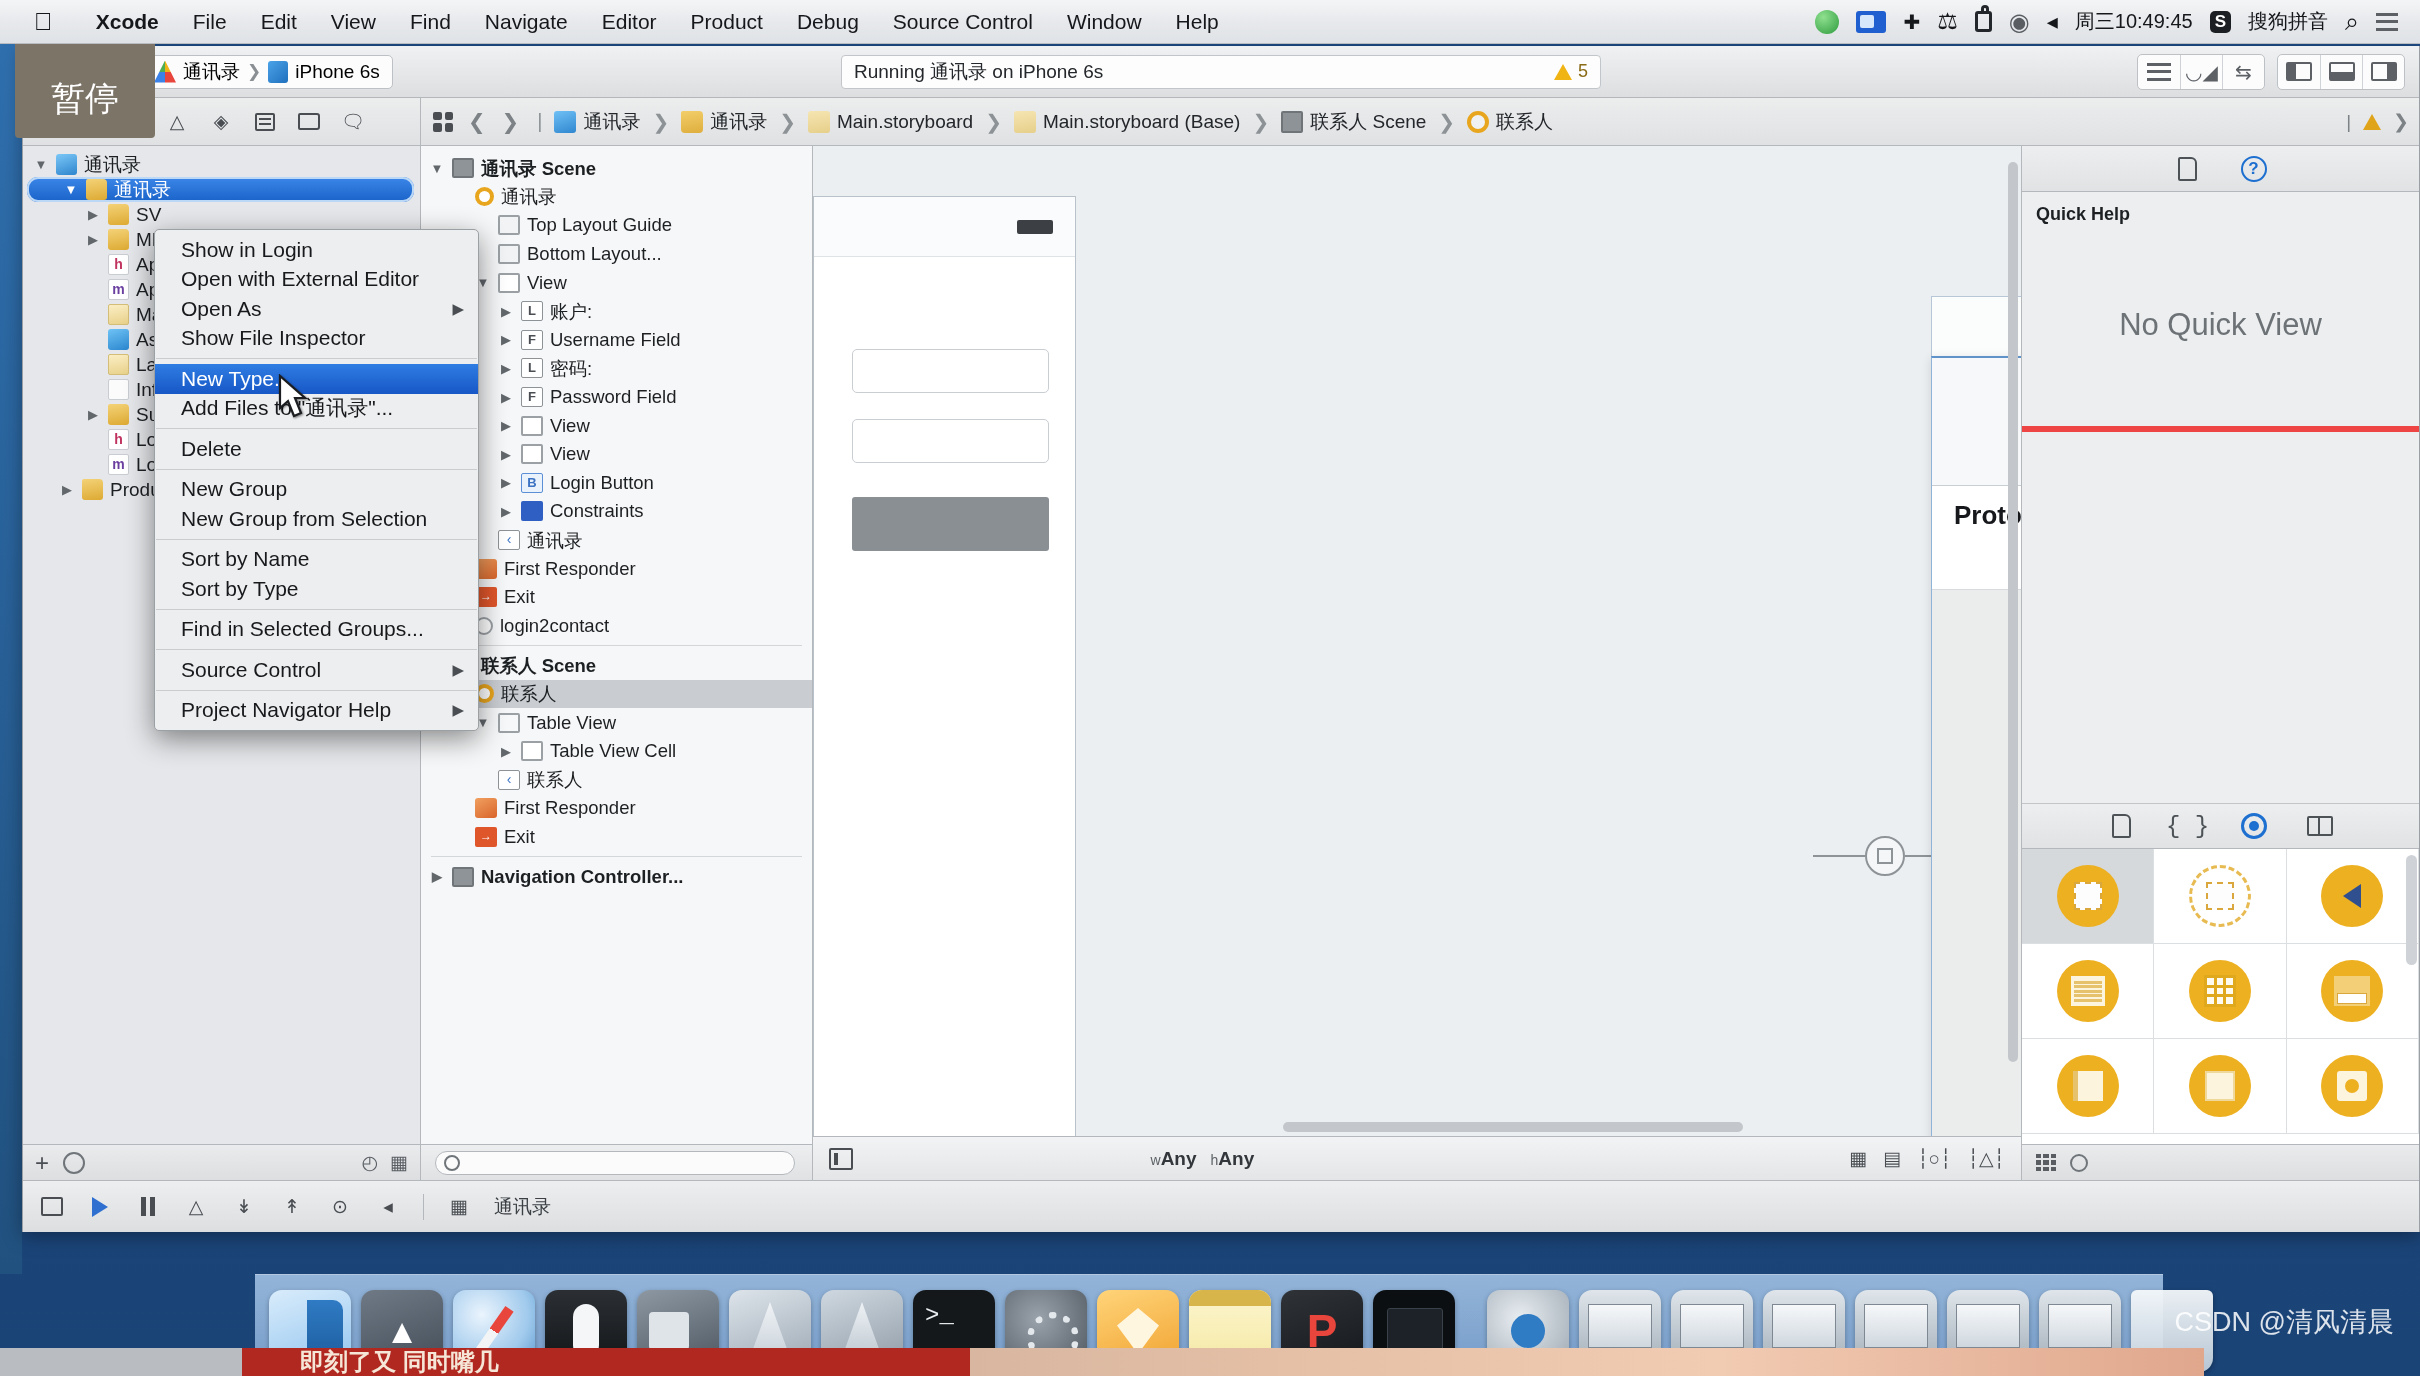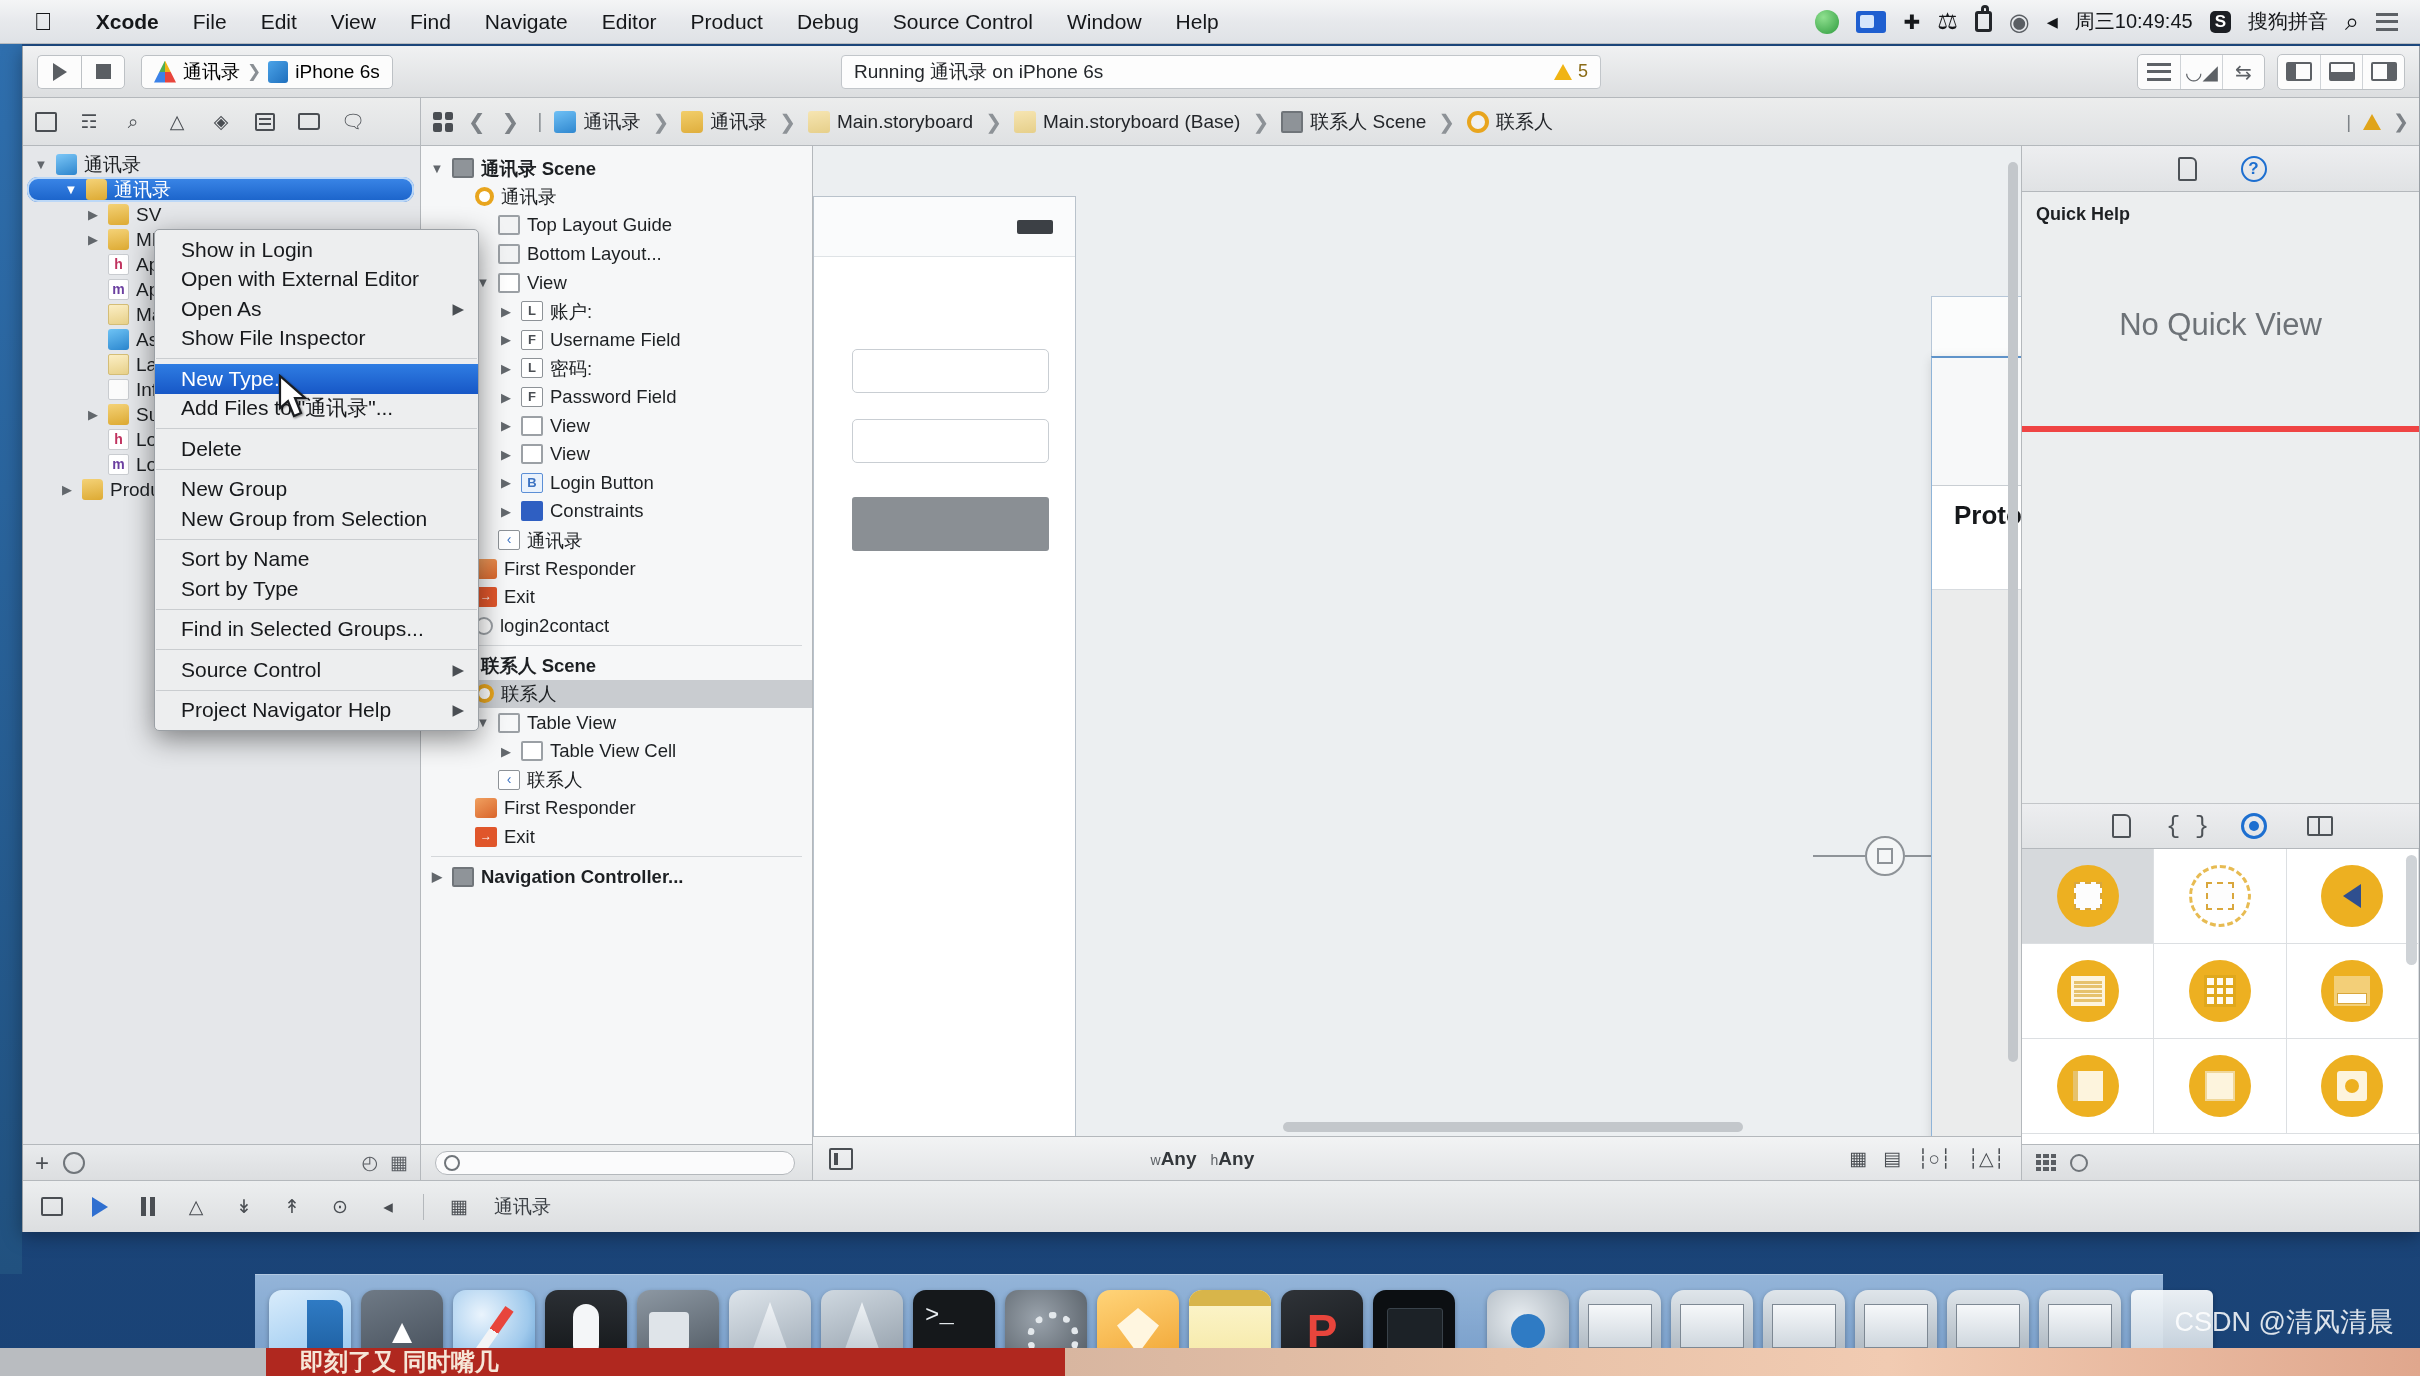--- a/index.html
+++ b/index.html
@@ -361,21 +361,21 @@
   .dk.screen:before{content:"";position:absolute;left:12px;bottom:8px;width:16px;height:14px;
      background:#2f7bc4;border-radius:2px;z-index:2;}
   .dk.trash{background:linear-gradient(180deg,rgba(245,248,250,.95),rgba(200,212,222,.9));
      border-radius:6px 6px 14px 14px;}
   .dock-sep{width:2px;height:74px;background:rgba(255,255,255,.5);margin:0 6px;}
 
   
   #watermark{position:absolute;right:26px;bottom:36px;color:rgba(255,255,255,.85);
      font-size:27px;z-index:50;}
   
-  #bottom-stripe{position:absolute;left:0;bottom:0;width:2420px;height:28px;
+  #bottom-stripe{position:absolute;left:0;bottom:0;width:2204px;height:28px;
      background:linear-gradient(90deg,#b9bcc0 0%,#b9bcc0 11%,#b0281f 11%,#b0281f 44%,
         #d8b6a0 44%,#e8c2a8 62%,#f1cbb2 78%,#e0a78d 100%);z-index:45;}
   #bottom-stripe span{position:absolute;left:300px;top:-2px;color:#f6e6d8;font-size:24px;font-weight:bold;}
 </style>
 </head>
 <body>
 
 <div id="desktop">
   <div id="desk-top-band"></div>
   <div id="desk-blue"></div>
@@ -471,20 +471,23 @@
         </div>
         <div>
           <span class="panel-ico b"></span>
         </div>
         <div>
           <span class="panel-ico r"></span>
         </div>
       </div>
     </div>
 
+    <div id="pause-tip">
+      <span>暂停</span>
+    </div>
   </div>
 
   <div id="navbars">
     <div id="nav-left-bar">
       <span class="nb-ico" style="width:22px;height:20px;border:2px solid #4a4e53;border-radius:2px;"></span>
       <span class="nb-ico">☶</span>
       <span class="nb-ico">⌕</span>
       <span class="nb-ico">△</span>
       <span class="nb-ico">◈</span>
       <span class="nb-ico">

